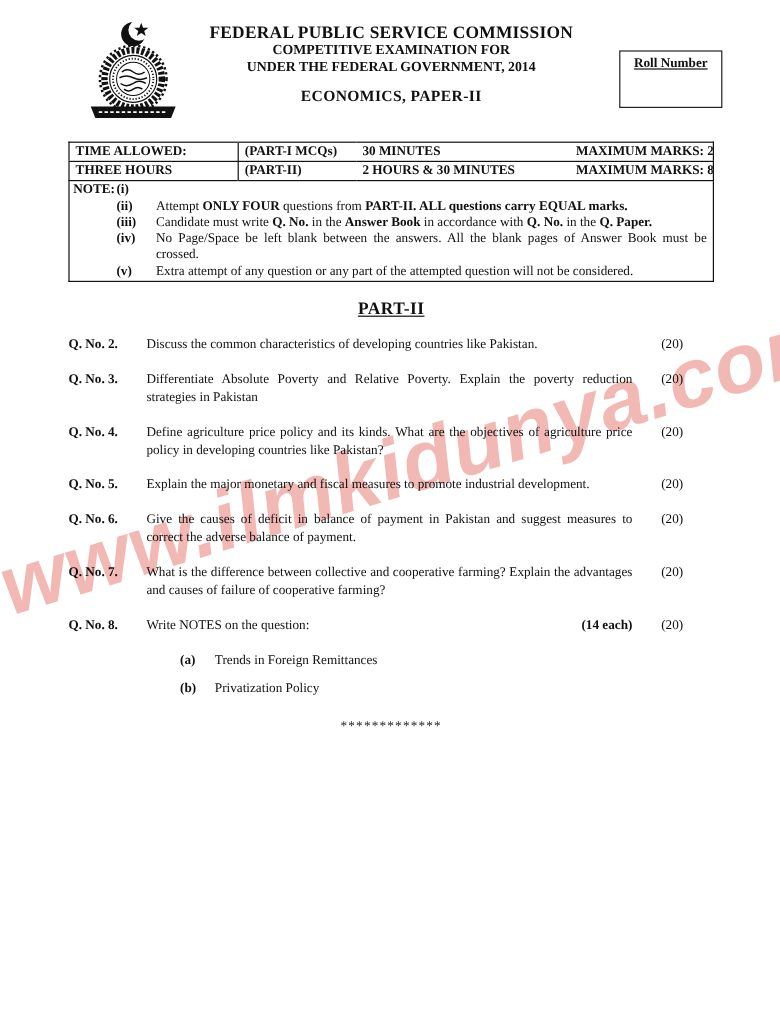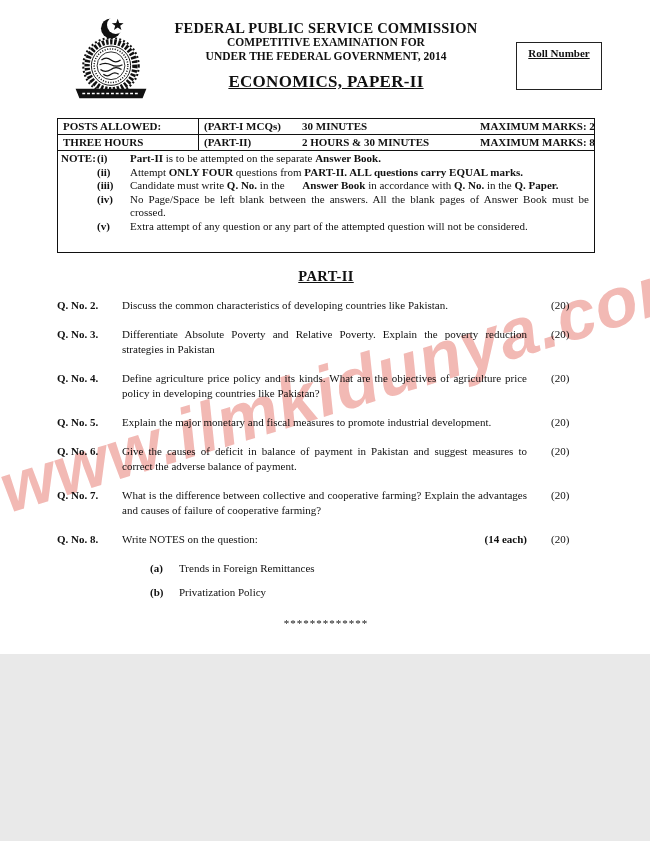--- a/index.html
+++ b/index.html
@@ -1,44 +1,44 @@
 <!DOCTYPE html>
 <html><head>
 <meta charset="utf-8">
 <style>
   html,body{margin:0;padding:0;background:#e9e9e9;}
   .page{
-    position:relative;width:650px;height:654px;margin:0 auto;background:#ffffff;
+    position:relative;width:650px;height:841px;margin:0 auto;background:#ffffff;
     font-family:"Liberation Serif","DejaVu Serif",serif;color:#111;overflow:hidden;
   }
   .content{position:absolute;left:57px;top:14px;width:538px;}
 
   
   .hdr{position:relative;height:104px;}
   .logo{position:absolute;left:6px;top:2px;width:96px;height:88px;}
   .titles{text-align:center;padding-top:6px;}
   .org-title{font-size:14.5px;font-weight:bold;letter-spacing:.2px;line-height:16px;}
   .sub-title{font-size:11.5px;font-weight:bold;line-height:13.5px;}
-  .paper-title{font-size:17px;font-weight:bold;text-decoration:underline;margin-top:9px;letter-spacing:.3px;}
+  .paper-title{font-size:13px;font-weight:bold;margin-top:9px;letter-spacing:.3px;}
   .rollbox{
     position:absolute;right:-7px;top:28px;width:84px;height:46px;
     border:1.6px solid #222;text-align:center;
   }
   .rollbox span{font-size:11px;font-weight:bold;text-decoration:underline;line-height:18px;}
 
   
   table.info{width:100%;border-collapse:collapse;border:1.6px solid #111;table-layout:fixed;}
   table.info td{font-size:11px;font-weight:bold;padding:0 5px;height:15px;line-height:15px;white-space:nowrap;overflow:hidden;}
   table.info td.c1{width:130px;border-right:1.3px solid #111;}
   table.info td.c2{width:88px;}
   table.info td.c3{width:168px;}
   table.info tr.r1 td{border-bottom:1.3px solid #111;}
 
   
-  .notebox{border:1.6px solid #111;border-top:none;padding:1px 3px 18px 3px;}
+  .notebox{border:1.6px solid #111;border-top:none;padding:1px 3px 0 3px;}
   .note-row{display:flex;font-size:11px;line-height:13.6px;}
   .note-label{width:36px;font-weight:bold;flex:none;}
   .note-num{width:33px;font-weight:bold;flex:none;}
   .note-text{flex:1;text-align:justify;padding-right:2px;}
 
   
   .part2{font-size:14.5px;font-weight:bold;text-align:center;text-decoration:underline;
          letter-spacing:.4px;margin:15px 0 13px 0;}
 
   
@@ -106,49 +106,48 @@
       </div>
 
       <div class="rollbox">
         <span>Roll Number</span>
       </div>
     </div>
 
     <table class="info">
       <tbody>
           <tr class="r1">
-        <td class="c1">POSTS ALLOWED:</td>
+        <td class="c1">TIME ALLOWED:</td>
         <td class="c2">(PART-I MCQs)</td>
         <td class="c3">30 MINUTES</td>
         <td class="c4">MAXIMUM MARKS: 20</td>
       </tr>
       <tr>
         <td class="c1">THREE HOURS</td>
         <td class="c2">(PART-II)</td>
         <td class="c3">2 HOURS &amp; 30 MINUTES</td>
         <td class="c4">MAXIMUM MARKS: 80</td>
       </tr>
     </tbody>
       </table>
 
     <div class="notebox">
       <div class="note-row">
         <span class="note-label">NOTE:</span>
         <span class="note-num">(i)</span>
-        <span class="note-text"><span style="font-weight: bold;">Part-II</span><span> is to be attempted on the separate </span><span style="font-weight: bold;">Answer Book.</span></span>
       </div>
       <div class="note-row">
         <span class="note-label"></span>
         <span class="note-num">(ii)</span>
         <span class="note-text"><span>Attempt </span><span style="font-weight: bold;">ONLY FOUR</span><span> questions from </span><span style="font-weight: bold;">PART-II. ALL questions carry EQUAL marks.</span></span>
       </div>
       <div class="note-row">
         <span class="note-label"></span>
         <span class="note-num">(iii)</span>
-        <span class="note-text"><span>Candidate must write </span><span style="font-weight: bold;">Q. No.</span><span> in the </span><span style="font-weight: bold; margin-left: 15px;">Answer Book</span><span> in accordance with </span><span style="font-weight: bold;">Q. No.</span><span> in the </span><span style="font-weight: bold;">Q. Paper.</span></span>
+        <span class="note-text"><span>Candidate must write </span><span style="font-weight: bold;">Q. No.</span><span> in the </span><span style="font-weight: bold;">Answer Book</span><span> in accordance with </span><span style="font-weight: bold;">Q. No.</span><span> in the </span><span style="font-weight: bold;">Q. Paper.</span></span>
       </div>
       <div class="note-row">
         <span class="note-label"></span>
         <span class="note-num">(iv)</span>
         <span class="note-text"><span>No Page/Space be left blank between the answers. All the blank pages of Answer Book must be crossed.</span></span>
       </div>
       <div class="note-row">
         <span class="note-label"></span>
         <span class="note-num">(v)</span>
         <span class="note-text"><span>Extra attempt of any question or any part of the attempted question will not be considered.</span></span>

